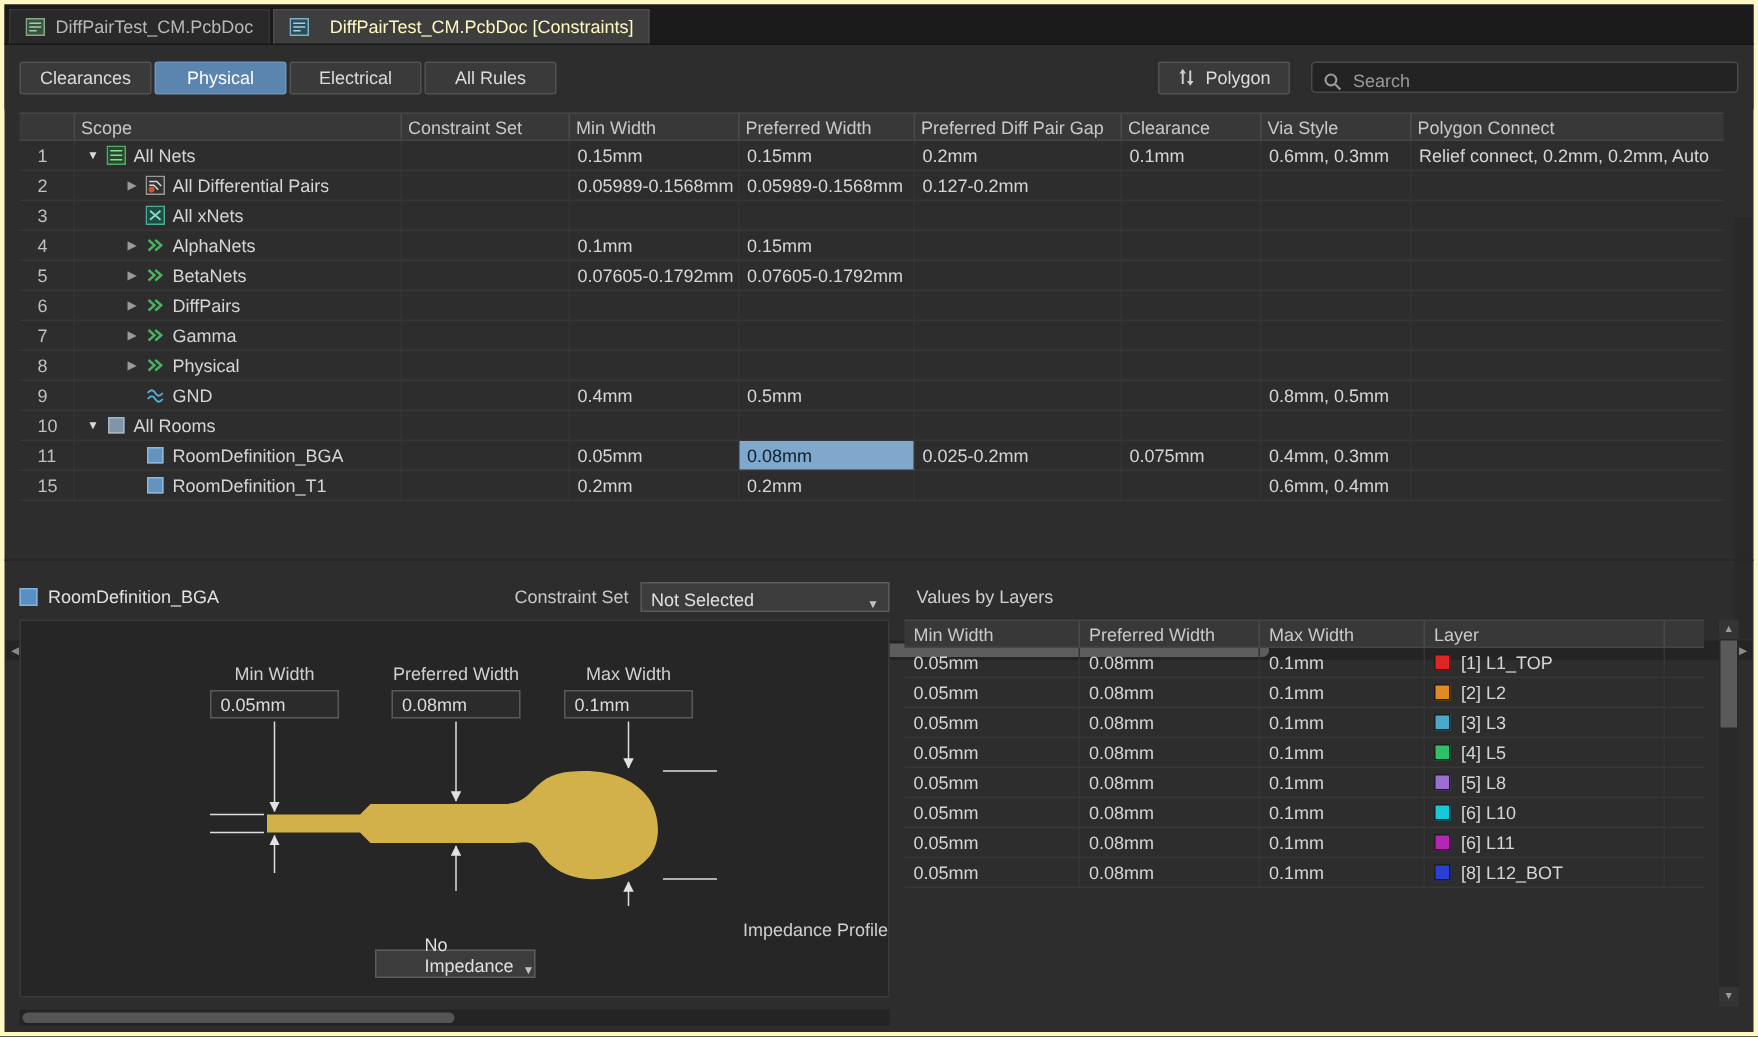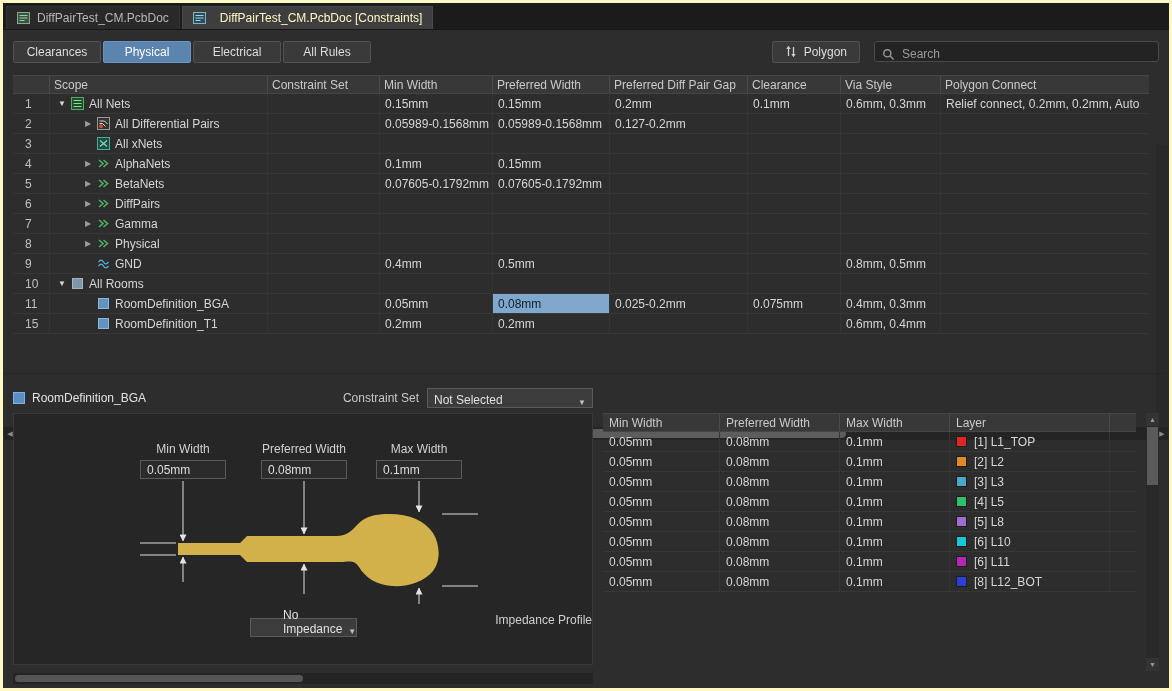--- a/index.html
+++ b/index.html
@@ -79,21 +79,21 @@
     padding:0 6px; color:#e0e0e0; cursor:pointer; }
   .cs-dropdown { width:166px; height:20px; }
   .chev { font-size:8px; color:#c0c0c0; margin-left:6px; }
 
   .diagram { position:absolute; left:0; top:30px; width:580px; height:252px; background:#262626; border:1px solid #3a3a3a; }
   .trace-svg { position:absolute; left:0; top:0; pointer-events:none; }
   .wf-label { position:absolute; width:86px; text-align:center; color:#d0d0d0; }
   .wf-input { position:absolute; width:86px; height:19px; background:#2b2b2b; border:1px solid #5a5a5a;
     color:#dcdcdc; padding:2px 6px; overflow:hidden; white-space:nowrap; }
   .imp-label { position:absolute; left:0; top:199px; width:578px; text-align:right; color:#d0d0d0; }
-  .imp-dropdown { position:absolute; left:236px; top:204px; width:107px; height:19px;padding-left:32px; }
+  .imp-dropdown { position:absolute; left:236px; top:219px; width:107px; height:19px;padding-left:32px; }
 
   .left-hscroll { position:absolute; left:0; bottom:4px; width:580px; height:11px; background:#242424; }
   .left-hscroll .thumb { position:absolute; left:2px; width:288px; top:2px; bottom:2px; background:#555555; border-radius:4px; cursor:pointer; }
 
   .right-panel { position:absolute; left:598px; top:380px; right:10px; bottom:19px; }
   .rp-title { height:30px; display:flex; align-items:center; color:#cfcfcf; padding-left:10px; }
   .layers-table { position:absolute; left:2px; top:30px; width:533px; }
   .lheader { display:flex; height:19px; background:#383838; border-top:1px solid #454545; border-bottom:1px solid #454545; }
   .lhcell { padding:2px 6px; border-right:1px solid #4a4a4a; color:#c9c9c9; overflow:hidden; white-space:nowrap; cursor:pointer; }
   .lrow { display:flex; height:20px; border-bottom:1px solid #373737; }
@@ -475,20 +475,21 @@
         <span class="chev">▼</span>
       </div>
     </div>
 
     <div class="left-hscroll">
       <div class="thumb"></div>
     </div>
   </div>
 
   <div class="right-panel">
+    <div class="rp-title">Values by Layers</div>
     <div class="layers-table">
       <div class="lheader">
         <div class="lhcell l-min_width">Min Width</div>
         <div class="lhcell l-preferred_width">Preferred Width</div>
         <div class="lhcell l-max_width">Max Width</div>
         <div class="lhcell l-layer">Layer</div>
         <div class="lhcell l-extra"></div>
       </div>
       <div>
           <div class="lrow">

